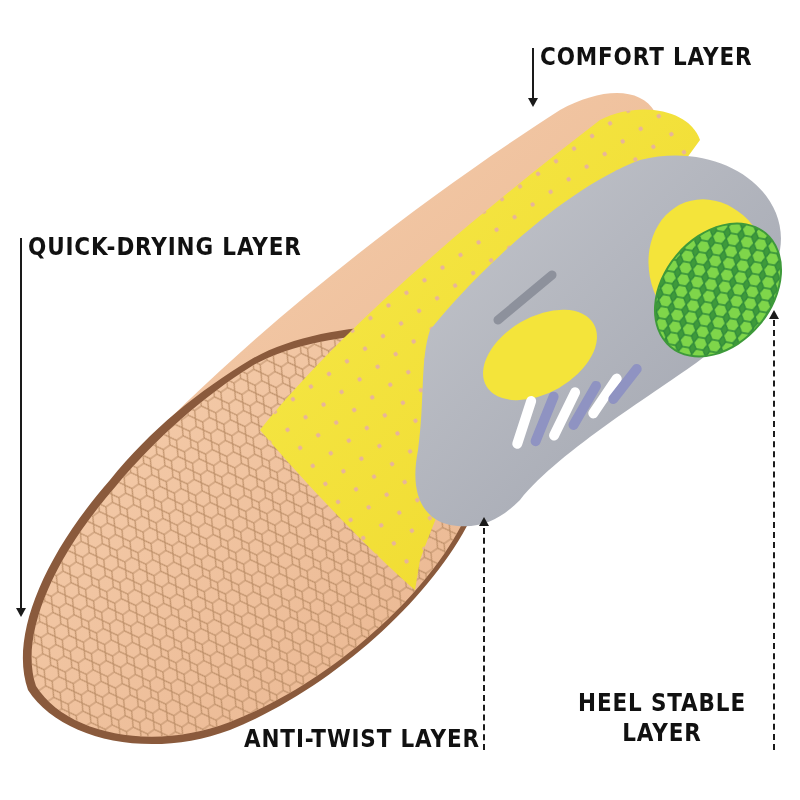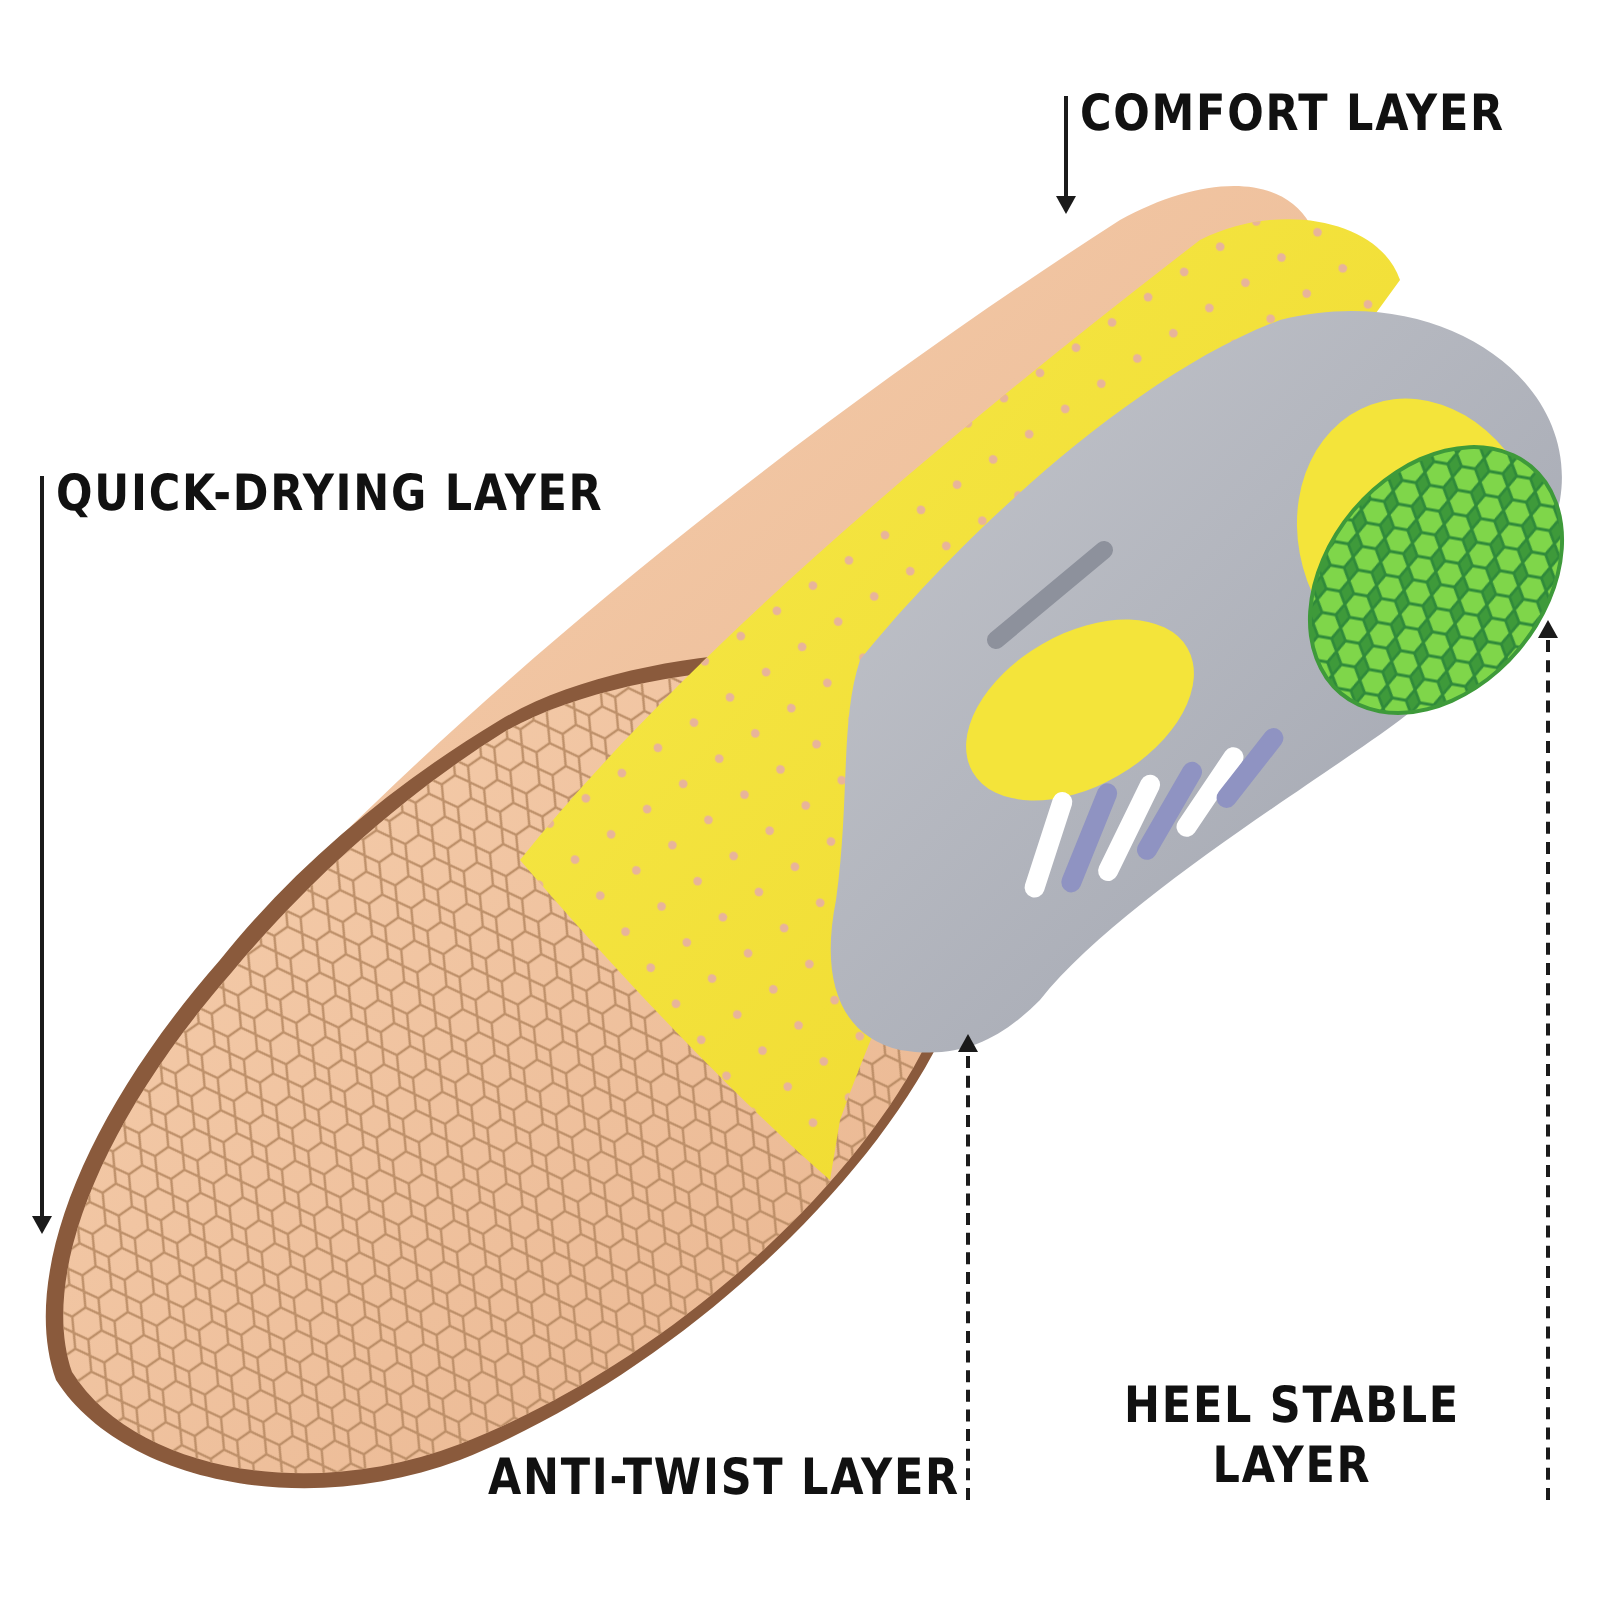--- a/index.html
+++ b/index.html
@@ -106,18 +106,18 @@
   <div class="leader solid" style="left:20px; top:238px; height:372px;"></div>
   <div class="arrow down" style="left:16px; top:608px;"></div>
   <div class="label" style="left:28px; top:232px;">QUICK-DRYING LAYER</div>
 
   <div class="arrow up" style="left:479px; top:517px;"></div>
   <div class="leader dashed" style="left:483px; top:528px; height:222px;"></div>
   <div class="label" style="left:244px; top:724px;">ANTI-TWIST LAYER</div>
 
   <div class="arrow up" style="left:769px; top:310px;"></div>
   <div class="leader dashed" style="left:773px; top:320px; height:430px;"></div>
-  <div style="position:absolute; left:560px; top:688px; width:190px;">
+  <div style="position:absolute; left:576px; top:688px; width:190px;">
     <div class="label center" style="position:relative; left:-14px; width:200px;">HEEL STABLE</div>
     <div class="label center" style="position:relative; left:-14px; width:200px;">LAYER</div>
   </div>
 
 </div>
 
 </body></html>

